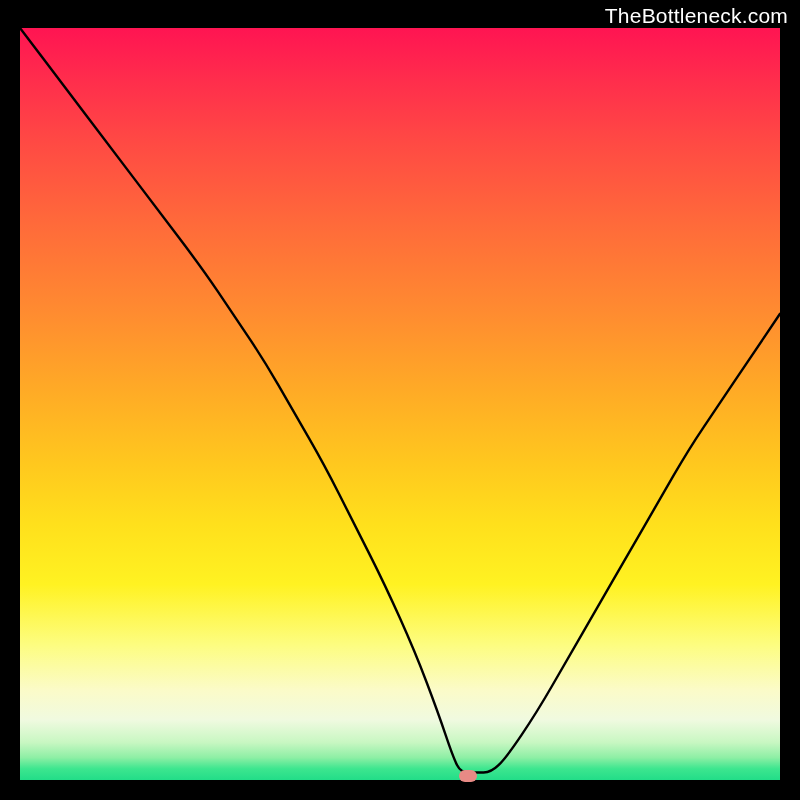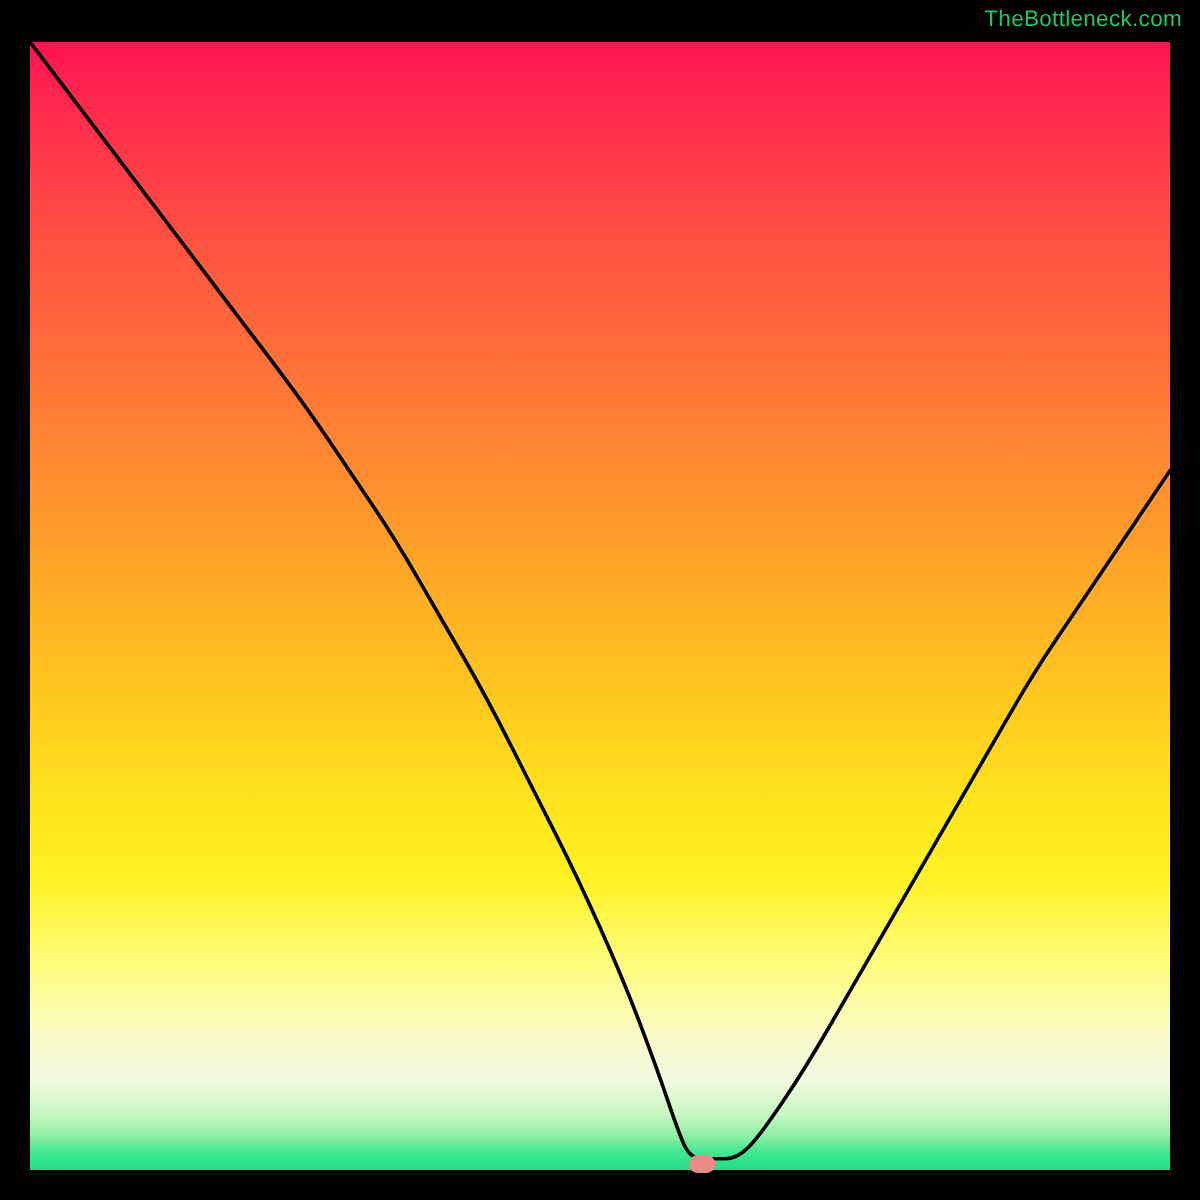--- a/index.html
+++ b/index.html
@@ -14,22 +14,22 @@
   .frame {
     position: relative;
     width: 800px;
     height: 800px;
     background: #000;
   }
   .watermark {
     position: absolute;
     top: 4px;
     right: 12px;
-    color: #22c55e;
-    font-size: 15px;
+    color: #ffffff;
+    font-size: 21px;
     font-weight: 500;
     letter-spacing: 0.2px;
     z-index: 3;
     text-align: center;
   }
   .plot-area {
     position: absolute;
     left: 20px;
     top: 28px;
     width: 760px;

